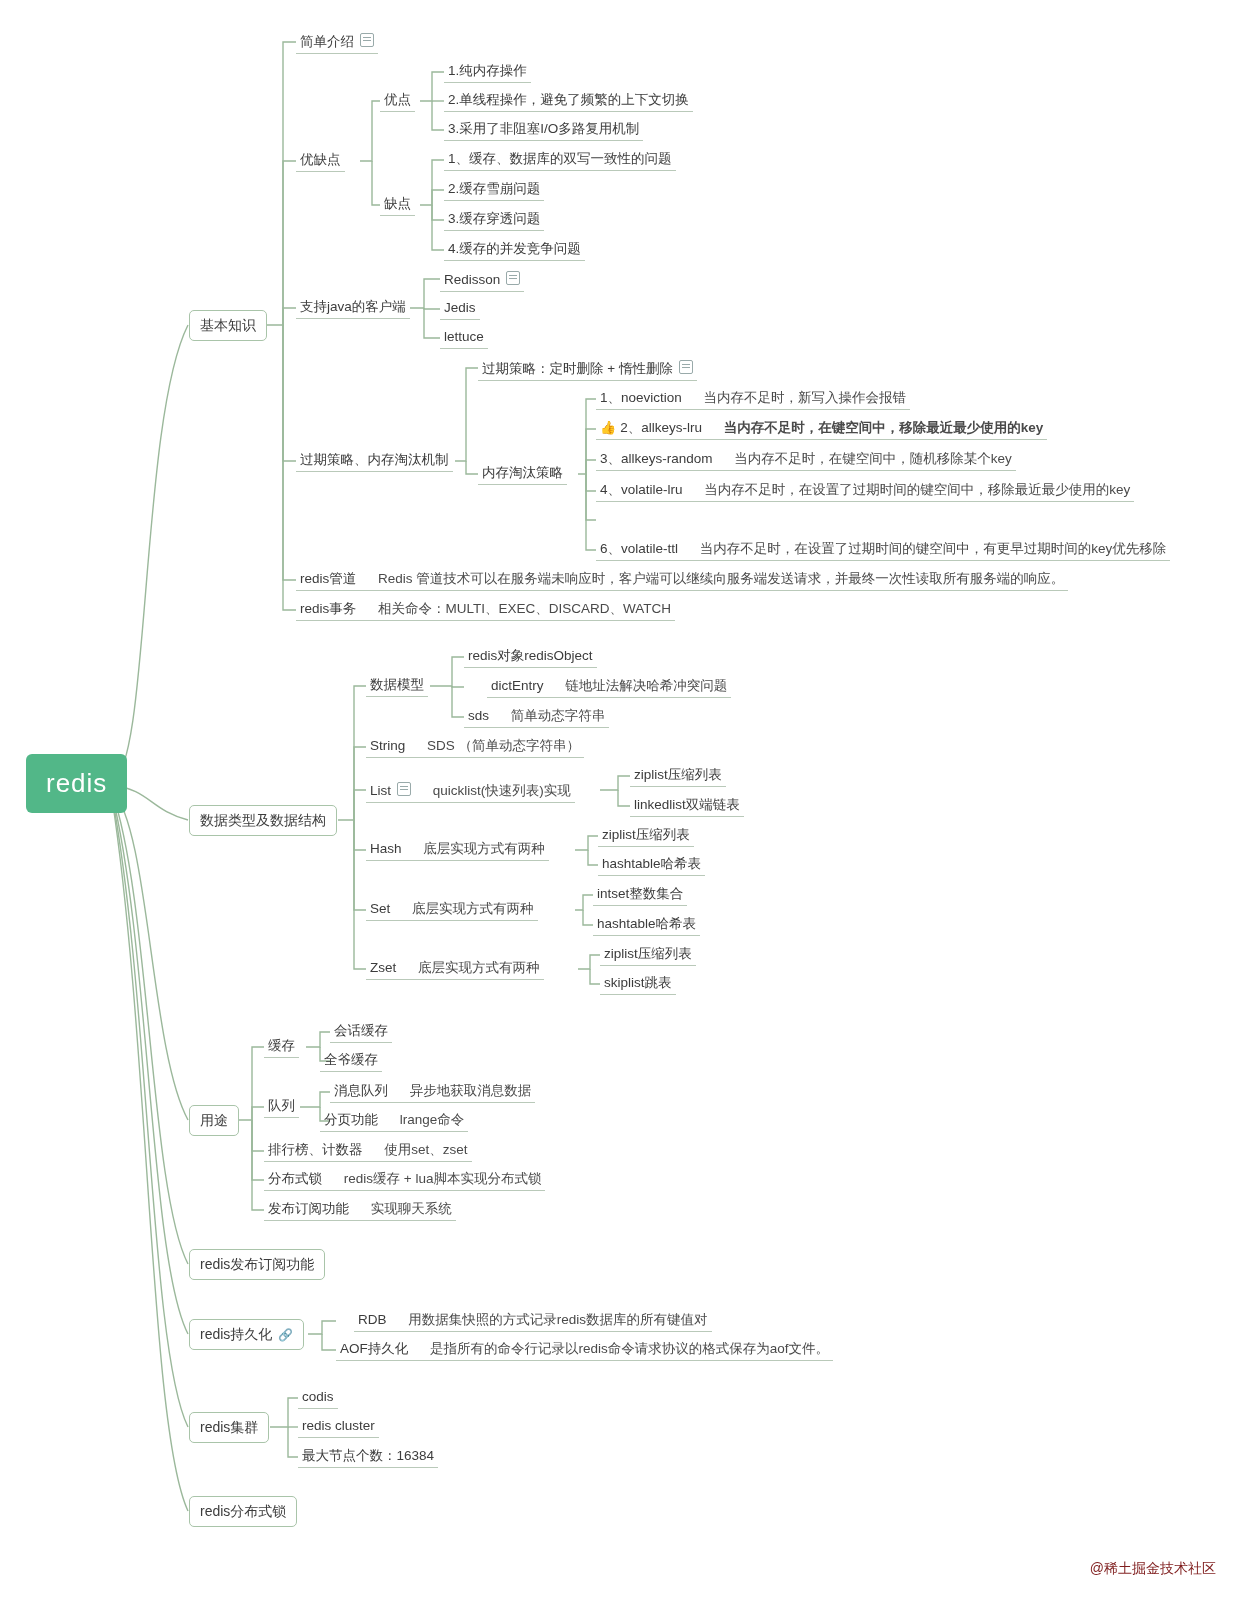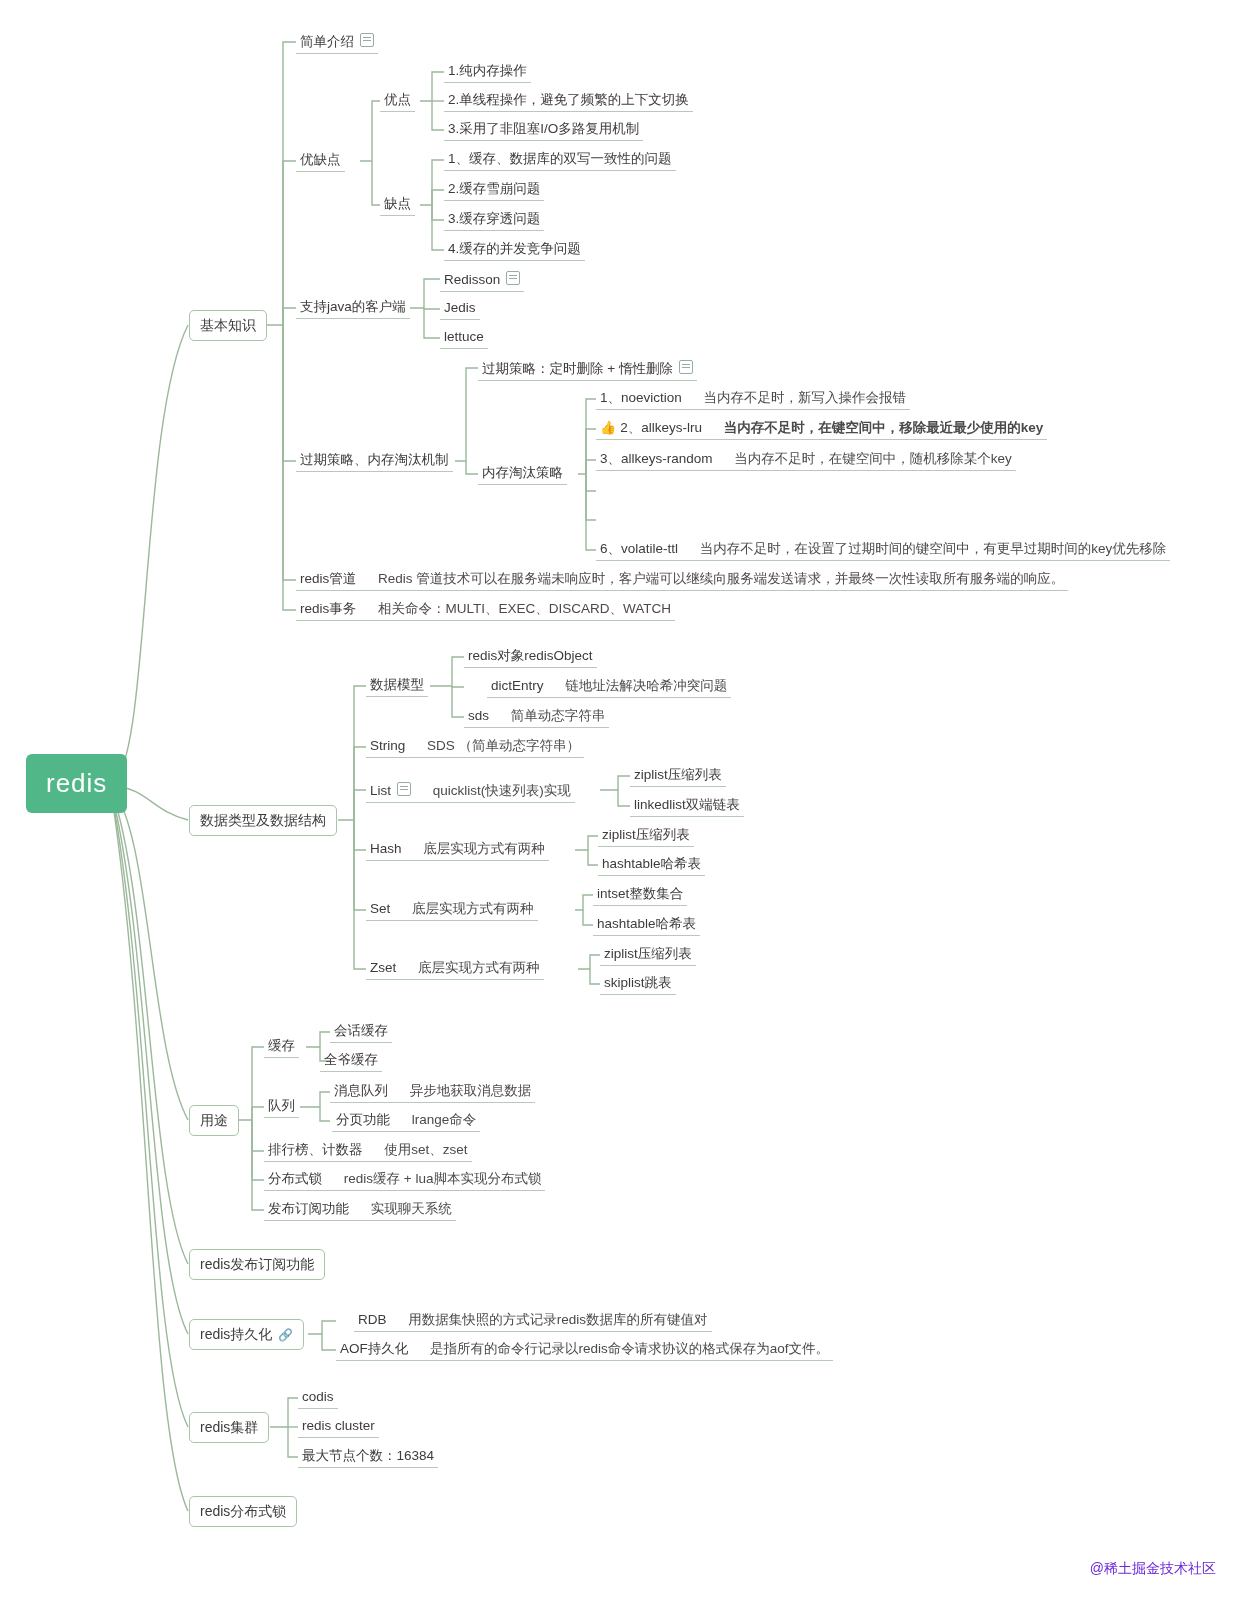--- a/index.html
+++ b/index.html
@@ -13,21 +13,21 @@
   .root{position:absolute;background:#5cb85c;background:#52b788;color:#fff;border-radius:6px;
         padding:14px 20px;font-size:26px;letter-spacing:1px;}
   .desc{margin-left:18px;color:#4a4a4a;font-size:13.5px;}
   .note-icon{display:inline-block;width:12px;height:12px;border:1px solid #9aa;margin-left:6px;
              position:relative;top:1px;border-radius:2px;}
   .note-icon:before{content:"";position:absolute;left:2px;top:3px;width:8px;border-top:1px solid #9aa;}
   .note-icon:after{content:"";position:absolute;left:2px;top:6px;width:8px;border-top:1px solid #9aa;}
   .link-icon{display:inline-block;margin-left:6px;color:#7aa37a;font-size:12px;}
   .thumb{display:inline-block;margin-right:4px;font-size:13px;}
   .bold{font-weight:bold;}
-  .watermark{position:absolute;right:24px;bottom:22px;color:#6d28d9;font-size:14px;}
+  .watermark{position:absolute;right:24px;bottom:22px;color:#7f1d1d;font-size:14px;}
 </style>
 </head>
 <body>
 
 <div id="canvas">
 
   <svg id="svg-layer">
     <g fill="none" stroke="#9bb89b" stroke-width="1.4">
 
       <path d="M112 781 C 150 770, 140 420, 188 325"></path>
@@ -153,20 +153,24 @@
     <span class="desc">当内存不足时，新写入操作会报错</span>
   </div>
   <div class="node leaf" style="left:596px;top:418px;">
     <span class="thumb">👍</span><span>2、allkeys-lru</span>
     <span class="desc bold">当内存不足时，在键空间中，移除最近最少使用的key</span>
   </div>
   <div class="node leaf" style="left:596px;top:449px;">
     <span>3、allkeys-random</span>
     <span class="desc">当内存不足时，在键空间中，随机移除某个key</span>
   </div>
+  <div class="node leaf" style="left:596px;top:480px;">
+    <span>4、volatile-lru</span>
+    <span class="desc">当内存不足时，在设置了过期时间的键空间中，移除最近最少使用的key</span>
+  </div>
   <div class="node leaf" style="left:596px;top:539px;">
     <span>6、volatile-ttl</span>
     <span class="desc">当内存不足时，在设置了过期时间的键空间中，有更早过期时间的key优先移除</span>
   </div>
 
   <div class="node leaf" style="left:296px;top:599px;">
     <span>redis事务</span>
     <span class="desc">相关命令：MULTI、EXEC、DISCARD、WATCH</span>
   </div>
   <div class="node leaf" style="left:296px;top:569px;">
@@ -223,21 +227,21 @@
   <div class="node boxed" style="left:189px;top:1105px;">用途</div>
   <div class="node leaf" style="left:264px;top:1036px;">缓存</div>
   <div class="node leaf" style="left:330px;top:1021px;">会话缓存</div>
   <div class="node leaf" style="left:320px;top:1050px;">全爷缓存</div>
 
   <div class="node leaf" style="left:264px;top:1096px;">队列</div>
   <div class="node leaf" style="left:330px;top:1081px;">
     <span>消息队列</span>
     <span class="desc">异步地获取消息数据</span>
   </div>
-  <div class="node leaf" style="left:332px;top:1110px;">
+  <div class="node leaf" style="left:320px;top:1110px;">
     <span>分页功能</span>
     <span class="desc">lrange命令</span>
   </div>
 
   <div class="node leaf" style="left:264px;top:1140px;">
     <span>排行榜、计数器</span>
     <span class="desc">使用set、zset</span>
   </div>
   <div class="node leaf" style="left:264px;top:1169px;">
     <span>分布式锁</span>

